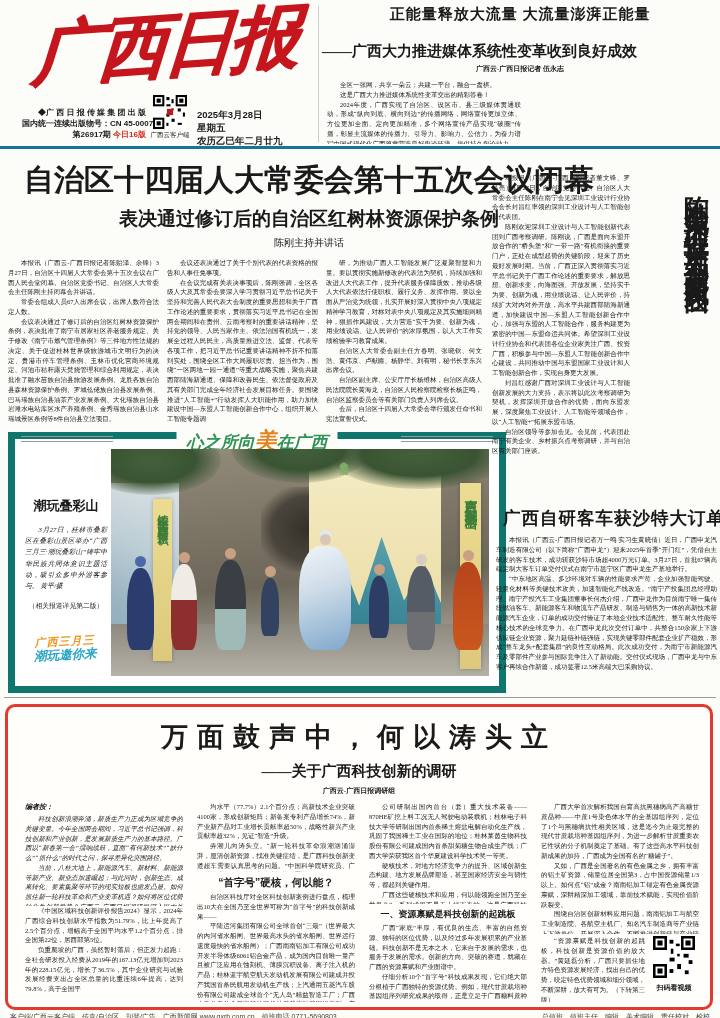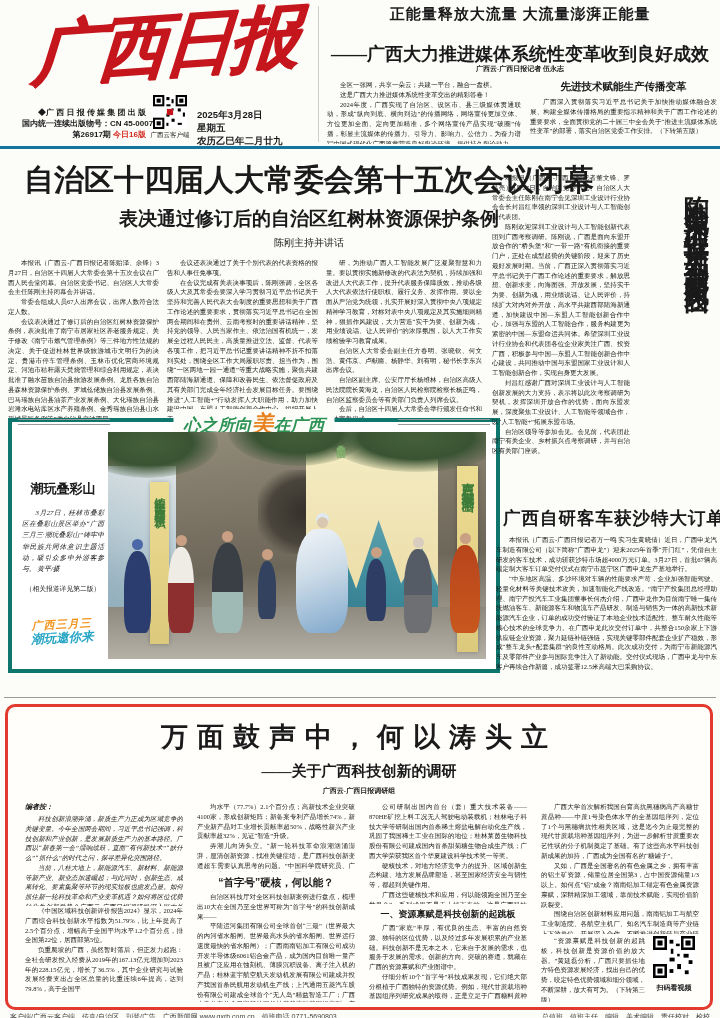--- a/index.html
+++ b/index.html
@@ -15,37 +15,37 @@
   .qr1{position:absolute;left:153px;top:95px;width:34px;height:34px;}
   .qr-label{position:absolute;left:147px;top:131px;width:46px;text-align:center;font-size:6.5px;
         font-family:"Liberation Sans",sans-serif;}
   .date-block{position:absolute;left:197px;top:108px;font-size:9.5px;font-weight:bold;line-height:13px;
         font-family:"Liberation Sans",sans-serif;white-space:nowrap;}
   .hv1{position:absolute;left:318px;top:6px;height:136px;width:1px;background:#cfcfcf;}
   .rule-teal{position:absolute;left:0;top:146px;width:720px;height:3px;background:#15759a;}
   
   .tr-headline{position:absolute;left:322px;top:5px;width:396px;text-align:center;font-size:15px;
         font-weight:900;letter-spacing:1px;}
-  .tr-sub{position:absolute;left:322px;top:42px;width:396px;text-align:center;font-size:18px;font-weight:bold;}
+  .tr-sub{position:absolute;left:322px;top:42px;width:396px;font-size:15px;font-weight:bold;}
   .tr-byline{position:absolute;left:322px;top:64px;width:396px;text-align:center;font-size:7px;font-weight:bold;}
   .newsbody{font-size:6.5px;line-height:1.5;text-align:justify;overflow:hidden;}
   .newsbody p{margin:0;text-indent:2em;}
   .tr-col1{position:absolute;left:327px;top:80px;width:194px;height:64px;}
   .tr-col2{position:absolute;left:530px;top:80px;width:187px;height:64px;}
   .tr-col2 .sec-head{margin:0 0 3px;}
   .sec-head{text-align:center;font-weight:900;font-size:10.5px;font-family:"Liberation Sans",sans-serif;margin:4px 0 2px;}
   
   .main-headline{position:absolute;left:2px;top:160px;width:614px;text-align:center;font-size:30px;
         font-weight:900;font-family:"Liberation Sans",sans-serif;}
   .main-sub1{position:absolute;left:2px;top:206px;width:614px;text-align:center;font-size:19px;font-weight:900;}
   .main-sub2{position:absolute;left:2px;top:236px;width:614px;text-align:center;font-size:10px;}
   .m-col{position:absolute;top:258px;height:180px;width:151px;}
   .mc1{left:8px;}.mc2{left:167px;}.mc3{left:326px;width:156px;}
   
-  .photo-box{position:absolute;left:8px;top:418px;width:484px;height:247px;border:4px solid #0f766e;background:#fff;}
+  .photo-box{position:absolute;left:8px;top:432px;width:484px;height:247px;border:7px solid #0f766e;background:#fff;}
   .bline{position:absolute;top:-3px;width:92px;height:4px;border-top:1px solid #999;border-bottom:1px solid #999;}
   .bline.l{left:6px;}.bline.r{right:6px;}
   .photo-banner{position:absolute;left:50%;top:-13px;transform:translateX(-50%);background:#fcfcf9;
         padding:0 10px;font-size:17px;font-weight:900;font-style:italic;color:#2e9455;white-space:nowrap;
         font-family:"Liberation Sans",sans-serif;}
   .photo-banner .mei{color:#e8821e;font-size:22px;}
   .caption{position:absolute;left:10px;top:58px;width:82px;}
   .caption h3{margin:0 0 9px;text-align:center;font-size:13px;font-family:"Liberation Sans",sans-serif;font-weight:900;}
   .cap-text{font-size:6.8px;font-style:italic;line-height:1.65;text-align:justify;text-indent:2em;margin:0;}
   .cap-note{margin-top:10px;text-align:center;font-size:6.8px;}
@@ -166,26 +166,20 @@
   <div class="hv1"></div>
 
   <div class="tr-headline">正能量释放大流量 大流量澎湃正能量</div>
   <div class="tr-sub">——广西大力推进媒体系统性变革收到良好成效</div>
   <div class="tr-byline">广西云-广西日报记者 伍永志</div>
   <div class="tr-col1 newsbody">
       <p>全区一张网，共享一朵云；共建一平台，融合一盘棋。</p>
       <p>这是广西大力推进媒体系统性变革交出的精彩答卷！</p>
       <p>2024年度，广西实现了自治区、设区市、县三级媒体贯通联动，形成“纵向到底、横向到边”的传播网络，网络宣传更加立体、方位更加全面、定向更加精准，多个网络宣传产品实现“破圈”传播，彰显主流媒体的传播力、引导力、影响力、公信力，为奋力谱写中国式现代化广西篇章营造良好舆论环境，提供持久舆论动力。</p>
     </div>
-  <div class="tr-col2">
-    <div class="sec-head">先进技术赋能生产传播变革</div>
-    <div class="newsbody" style="height:52px;">
-        <p>广西深入贯彻落实习近平总书记关于加快推动媒体融合发展、构建全媒体传播格局的重要指示精神和关于广西工作论述的重要要求，全面贯彻党的二十届三中全会关于“推进主流媒体系统性变革”的部署，落实自治区党委工作安排。（下转第五版）</p>
-      </div>
-  </div>
 
   <div class="rule-teal"></div>
 
   <div class="main-headline">自治区十四届人大常委会第十五次会议闭幕</div>
   <div class="main-sub1">表决通过修订后的自治区红树林资源保护条例</div>
   <div class="main-sub2">陈刚主持并讲话</div>
   <div class="m-col mc1 newsbody">
       <p>本报讯（广西云-广西日报记者陈贻泽、余锋）3月27日，自治区十四届人大常委会第十五次会议在广西人民会堂闭幕。自治区党委书记、自治区人大常委会主任陈刚主持闭幕会并讲话。</p>
       <p>常委会组成人员67人出席会议，出席人数符合法定人数。</p>
       <p>会议表决通过了修订后的自治区红树林资源保护条例，表决批准了南宁市居家社区养老服务规定、关于修改《南宁市燃气管理条例》等三件地方性法规的决定、关于促进桂林世界级旅游城市文明行为的决定、贵港市停车管理条例、玉林市优化营商环境规定、河池市秸秆露天焚烧管理和综合利用规定，表决批准了融水苗族自治县旅游发展条例、龙胜各族自治县森林资源保护条例、罗城仫佬族自治县发展条例、巴马瑶族自治县油茶产业发展条例、大化瑶族自治县岩滩水电站库区水产养殖条例、金秀瑶族自治县山水瑶城景区条例等8件自治县立法项目。</p>

